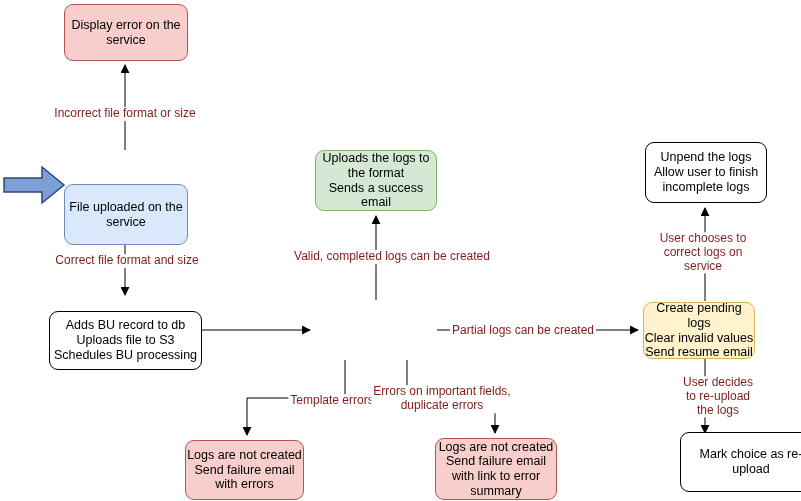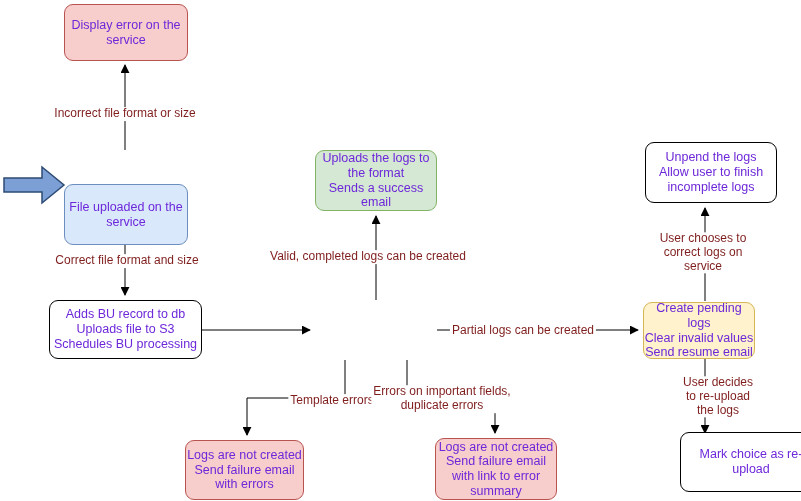--- a/index.html
+++ b/index.html
@@ -27,21 +27,21 @@
     box-sizing: border-box;
     display: flex;
     align-items: center;
     justify-content: center;
     text-align: center;
     white-space: pre-line;
     border-radius: 9px;
     border: 1px solid #000000;
     font-size: 12.5px;
     line-height: 1.18;
-    color: #6d28d9;
+    color: #000000;
     background: #ffffff;
   }
   .node.pink   { background: #F8CECC; border-color: #B85450; }
   .node.blue   { background: #DAE8FC; border-color: #6C8EBF; }
   .node.green  { background: #D5E8D4; border-color: #82B366; }
   .node.yellow { background: #FFF2CC; border-color: #D6B656; }
 
   .elabel {
     position: absolute;
     z-index: 3;
@@ -50,32 +50,32 @@
     font-size: 12px;
     line-height: 1.15;
     color: #7f1d1d;
     white-space: pre-line;
     text-align: center;
     padding: 0 2px;
   }
 
   #n-display-error  { left: 64px;  top: 4px;   width: 124px; height: 57px; }
   #n-file-uploaded  { left: 64px;  top: 151px; width: 124px; height: 61px; margin-top: 33px; }
-  #n-adds-bu        { left: 49px;  top: 300px; width: 153px; height: 59px; }
+  #n-adds-bu        { left: 49px;  top: 311px; width: 153px; height: 59px; }
   #n-uploads-logs   { left: 315px; top: 150px; width: 122px; height: 61px; }
   #n-bu-service     { left: 315px; top: 301px; width: 122px; height: 60px; }
-  #n-unpend         { left: 645px; top: 142px; width: 132px; height: 61px; }
+  #n-unpend         { left: 645px; top: 142px; width: 122px; height: 61px; }
   #n-create-pending { left: 643px; top: 302px; width: 112px; height: 57px; }
   #n-pink1          { left: 185px; top: 440px; width: 119px; height: 60px; }
   #n-pink2          { left: 435px; top: 438px; width: 122px; height: 62px; }
   #n-mark           { left: 643px; top: 432px; width: 142px; height: 60px; margin-left: 37px; }
 
   #l-incorrect      { left: 125px; top: 114px; }
   #l-correct        { left: 127px; top: 261px; }
-  #l-valid          { left: 368px; top: 257px; }
+  #l-valid          { left: 392px; top: 257px; }
   #l-partial        { left: 523px; top: 331px; }
   #l-user-corrects  { left: 703px; top: 253px; }
   #l-user-reuploads { left: 718px; top: 397px; }
   #l-template       { left: 332px; top: 401px; }
   #l-errors-fields  { left: 442px; top: 399px; }
 </style>
 </head>
 <body>
 
 <div class="canvas">

